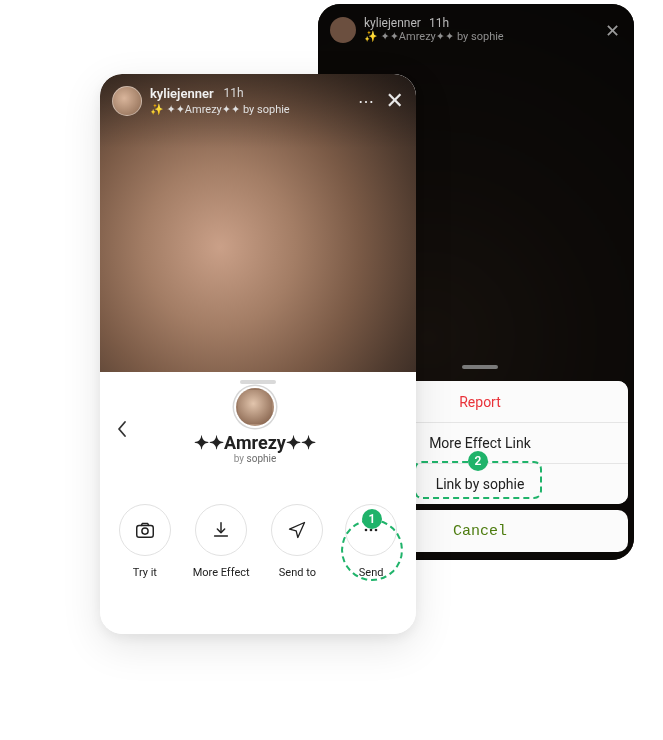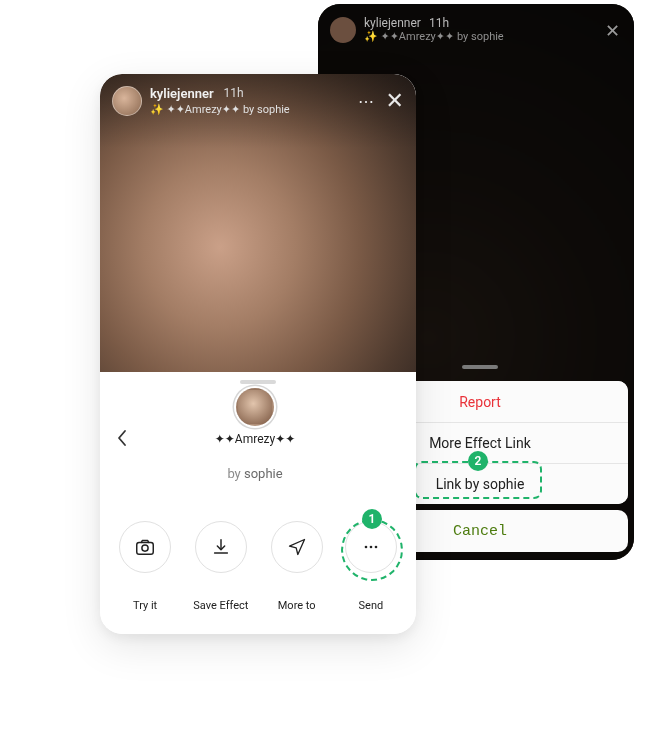--- a/index.html
+++ b/index.html
@@ -110,30 +110,30 @@
   .panel-header { display:flex; align-items:center; padding: 0 16px 6px; }
   .chevron { font-size:18px; color:#444; cursor:pointer; }
   .panel-center { flex:1; text-align:center; margin-top:-6px; }
   .creator-avatar {
     width:38px; height:38px; border-radius:50%;
     background: radial-gradient(circle at 45% 40%, #e2c5ad, #7a5640);
     margin: 0 auto 6px;
     border: 2.5px solid transparent;
     box-shadow: 0 0 0 2px #fff, 0 0 0 3.5px #d6d6d6;
   }
-  .effect-name { font-size:12px; font-weight:400; color:#222; }
-  .effect-by { font-size:13px; color:#8b8b8b; margin-top:20px; }
+  .effect-name { font-size:18px; font-weight:700; color:#222; }
+  .effect-by { font-size:10px; color:#8b8b8b; margin-top:0; }
   .effect-by .creator { color:#6b6b6b; }
   .panel-spacer-right { width:18px; }
 
   .actions {
     display:flex; justify-content:space-around;
     padding: 34px 8px 0;
   }
-  .action { display:flex; flex-direction:column; align-items:center; gap:26px; cursor:pointer; }
+  .action { display:flex; flex-direction:column; align-items:center; gap:10px; cursor:pointer; }
   .action-circle {
     width:52px; height:52px; border-radius:50%;
     border:1px solid #e1e1e1;
     display:flex; align-items:center; justify-content:center;
     color:#222; background:#fff;
   }
   .action-label { font-size:11px; color:#222; }
 
   
   .hl1 {
@@ -232,29 +232,29 @@
         <div class="action-label">Try it</div>
       </div>
       <div class="action">
         <div class="action-circle">
           <svg width="22" height="22" viewBox="0 0 24 24" fill="none" stroke="#222" stroke-width="1.6" stroke-linecap="round" stroke-linejoin="round">
               <path d="M12 4v10"></path>
               <path d="M8 11l4 4 4-4"></path>
               <path d="M5 18.5h14"></path>
             </svg>
         </div>
-        <div class="action-label">Save Effect</div>
+        <div class="action-label">More Effect</div>
       </div>
       <div class="action">
         <div class="action-circle">
           <svg width="20" height="20" viewBox="0 0 24 24" fill="none" stroke="#222" stroke-width="1.6" stroke-linecap="round" stroke-linejoin="round">
               <path d="M3 11 L21 3 L13 21 L11 13 Z"></path>
             </svg>
         </div>
-        <div class="action-label">More to</div>
+        <div class="action-label">Send to</div>
       </div>
       <div class="action">
         <div class="action-circle">
           <svg width="20" height="20" viewBox="0 0 24 24" fill="#222">
               <circle cx="6" cy="12" r="1.6"></circle>
               <circle cx="12" cy="12" r="1.6"></circle>
               <circle cx="18" cy="12" r="1.6"></circle>
             </svg>
         </div>
         <div class="action-label">Send</div>

